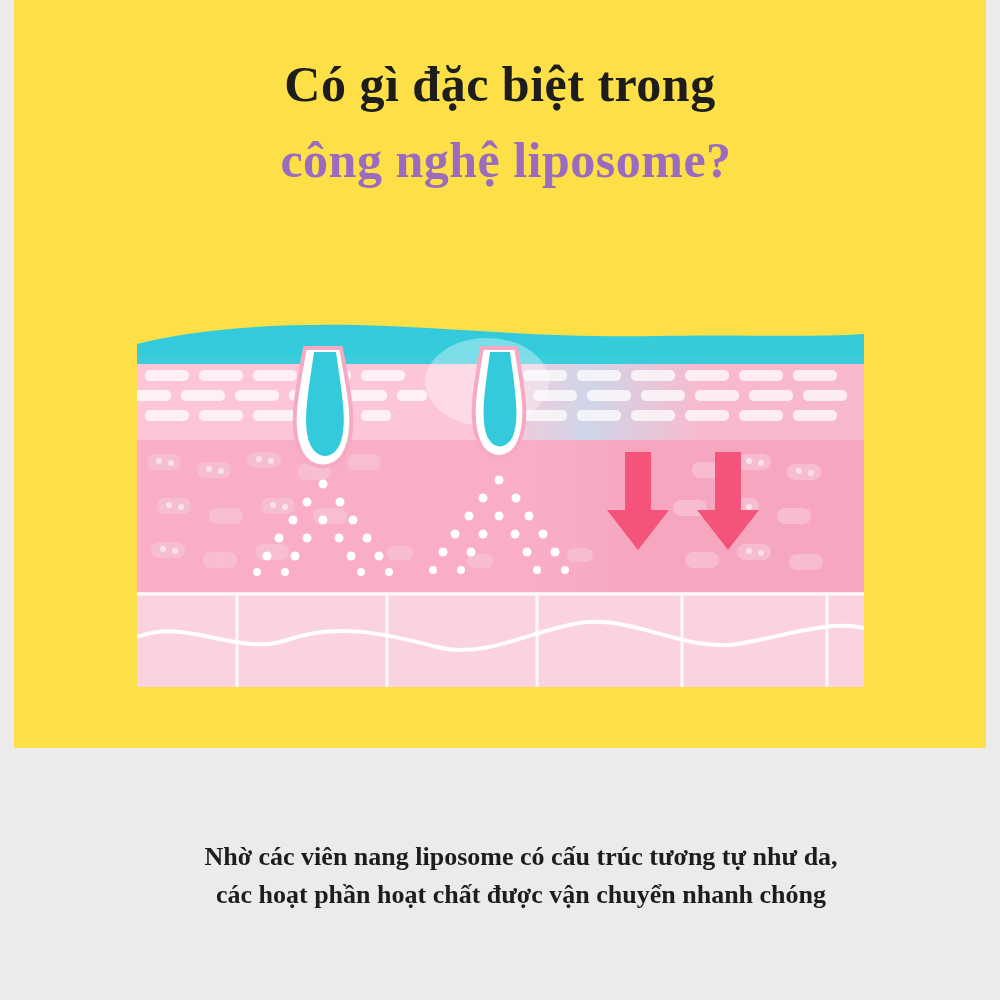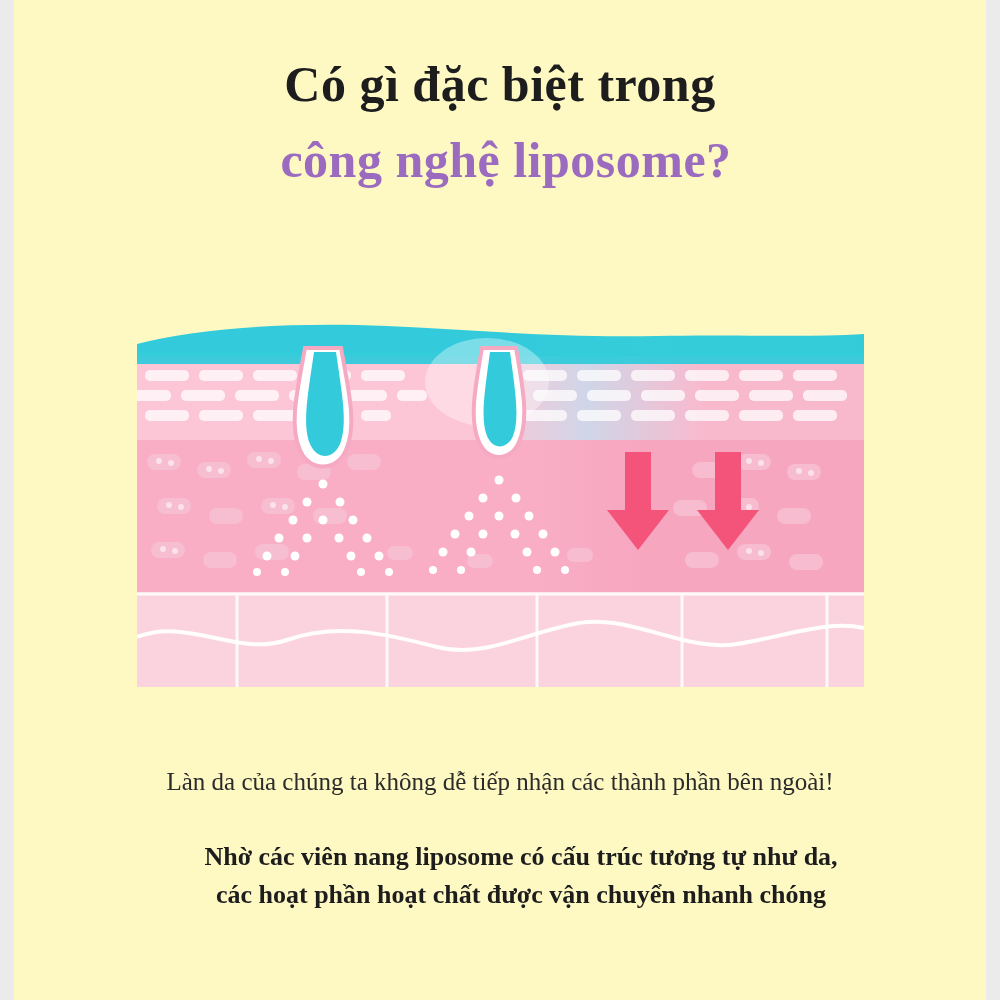--- a/index.html
+++ b/index.html
@@ -10,22 +10,22 @@
   body {
     width: 1000px;
     height: 1000px;
     font-family: "Liberation Serif", serif;
     overflow: hidden;
   }
   .page {
     position: absolute;
     left: 0; top: 0;
     width: 1000px;
-    height: 1000px;
-    background: #fef9c3;
+    height: 748px;
+    background: #fde047;
     box-sizing: border-box;
   }
   .page::before {
     content: "";
     position: absolute;
     left: 0; top: 0;
     width: 14px; height: 1000px;
     background: #ebebeb;
   }
   .page::after {
@@ -290,20 +290,19 @@
         <line x1="100" y1="272" x2="100" y2="365"></line>
         <line x1="250" y1="272" x2="250" y2="365"></line>
         <line x1="400" y1="272" x2="400" y2="365"></line>
         <line x1="545" y1="272" x2="545" y2="365"></line>
         <line x1="690" y1="272" x2="690" y2="365"></line>
       </g>
       <path d="M0 315 C 50 295, 100 335, 150 318 C 200 300, 250 312, 300 325 C 350 338, 400 305, 450 300 C 500 296, 550 330, 600 322 C 650 314, 690 298, 727 306" stroke="#ffffff" stroke-width="4" fill="none" opacity="0.95"></path>
     </svg>
   </div>
 
-  <div class="caption-1">Làn da của chúng ta không dễ tiếp nhận các thành phần bên ngoài!</div>
 
   <div class="caption-2">
     <span>Nhờ các viên nang liposome có cấu trúc tương tự như da,</span>
     <span>các hoạt phần hoạt chất được vận chuyển nhanh chóng</span>
   </div>
 
 </div>
 
 </body></html>

